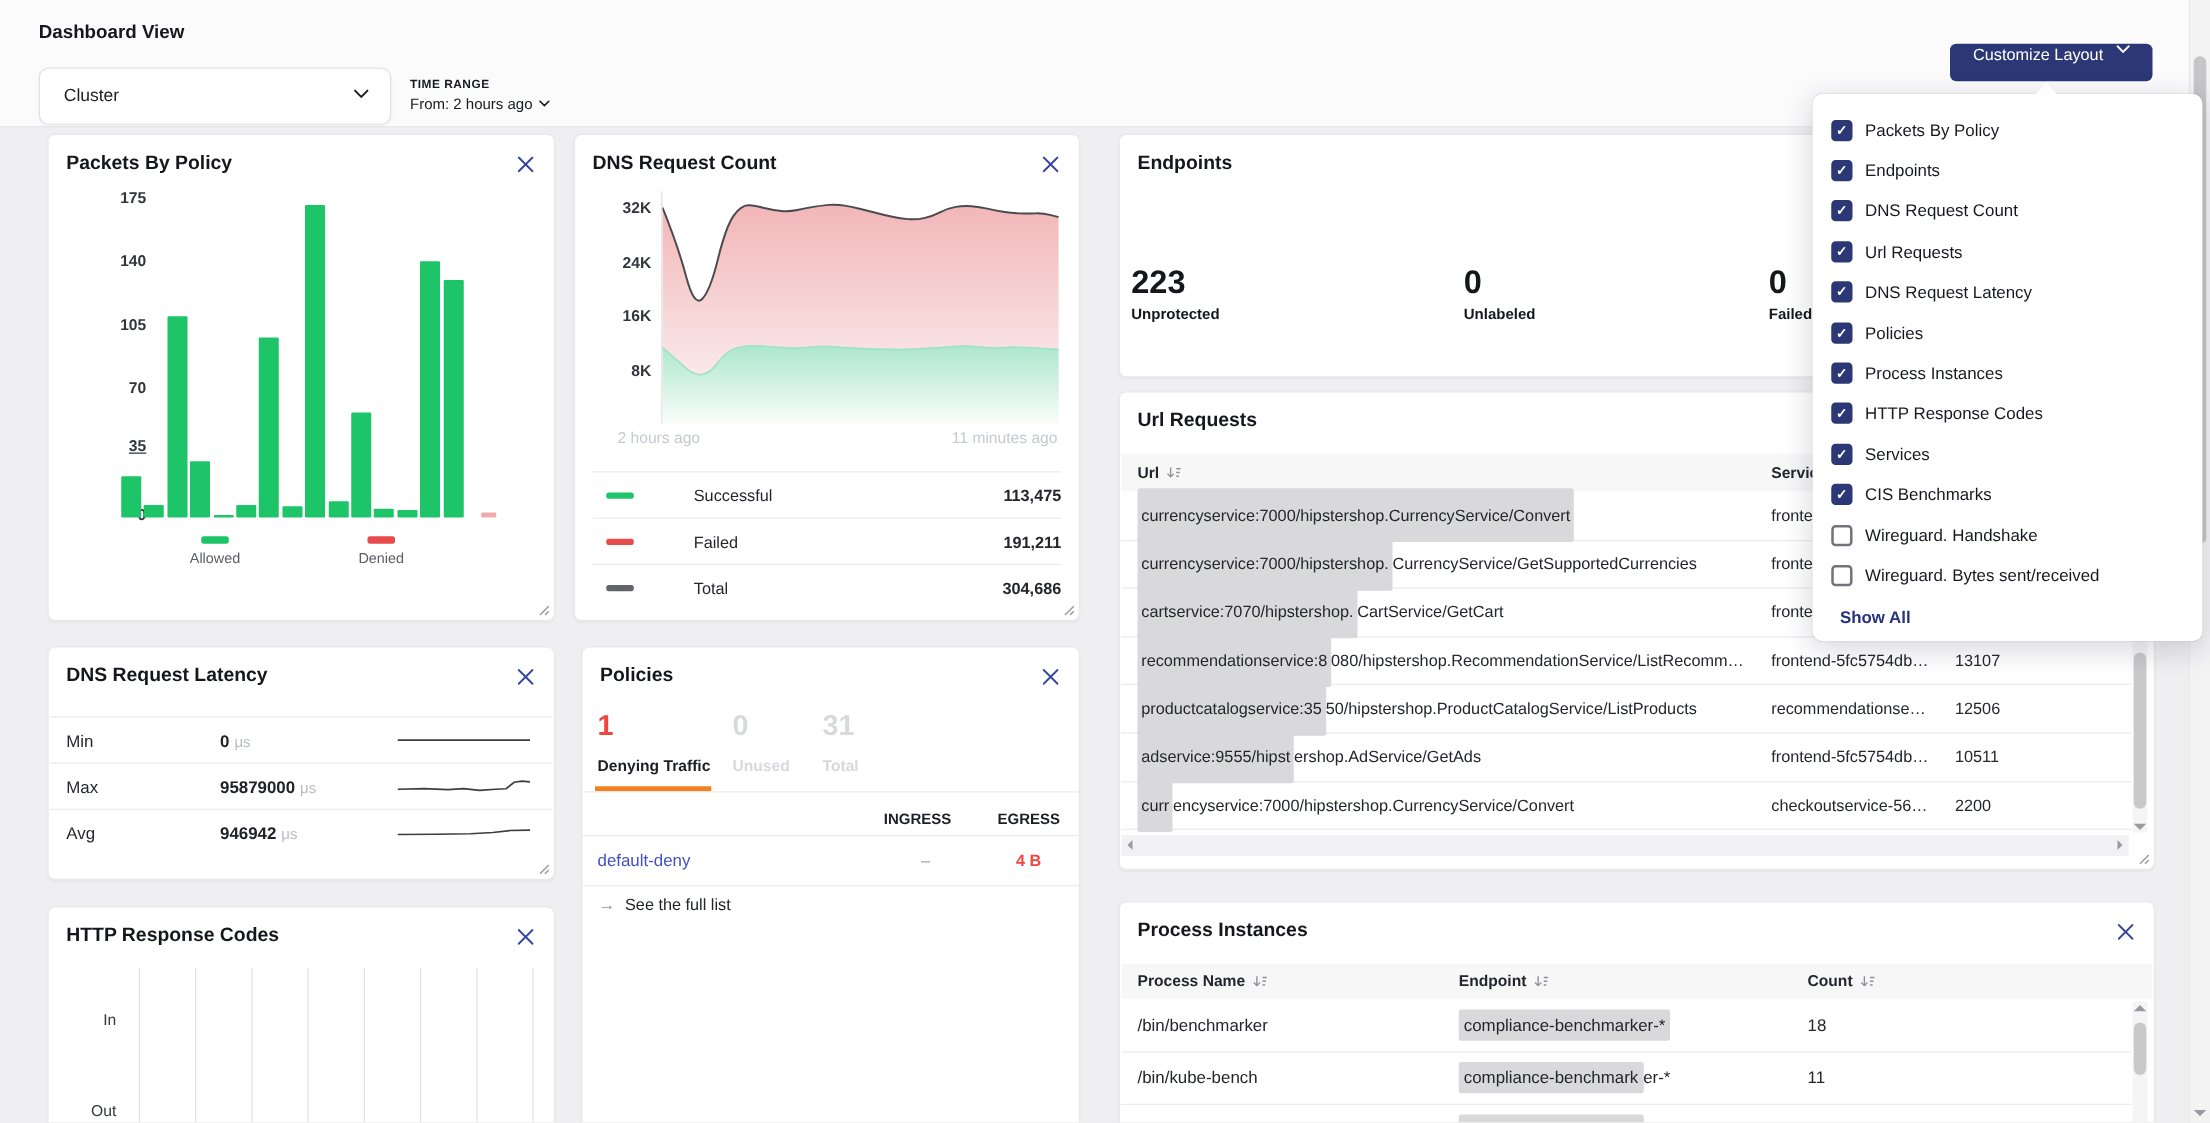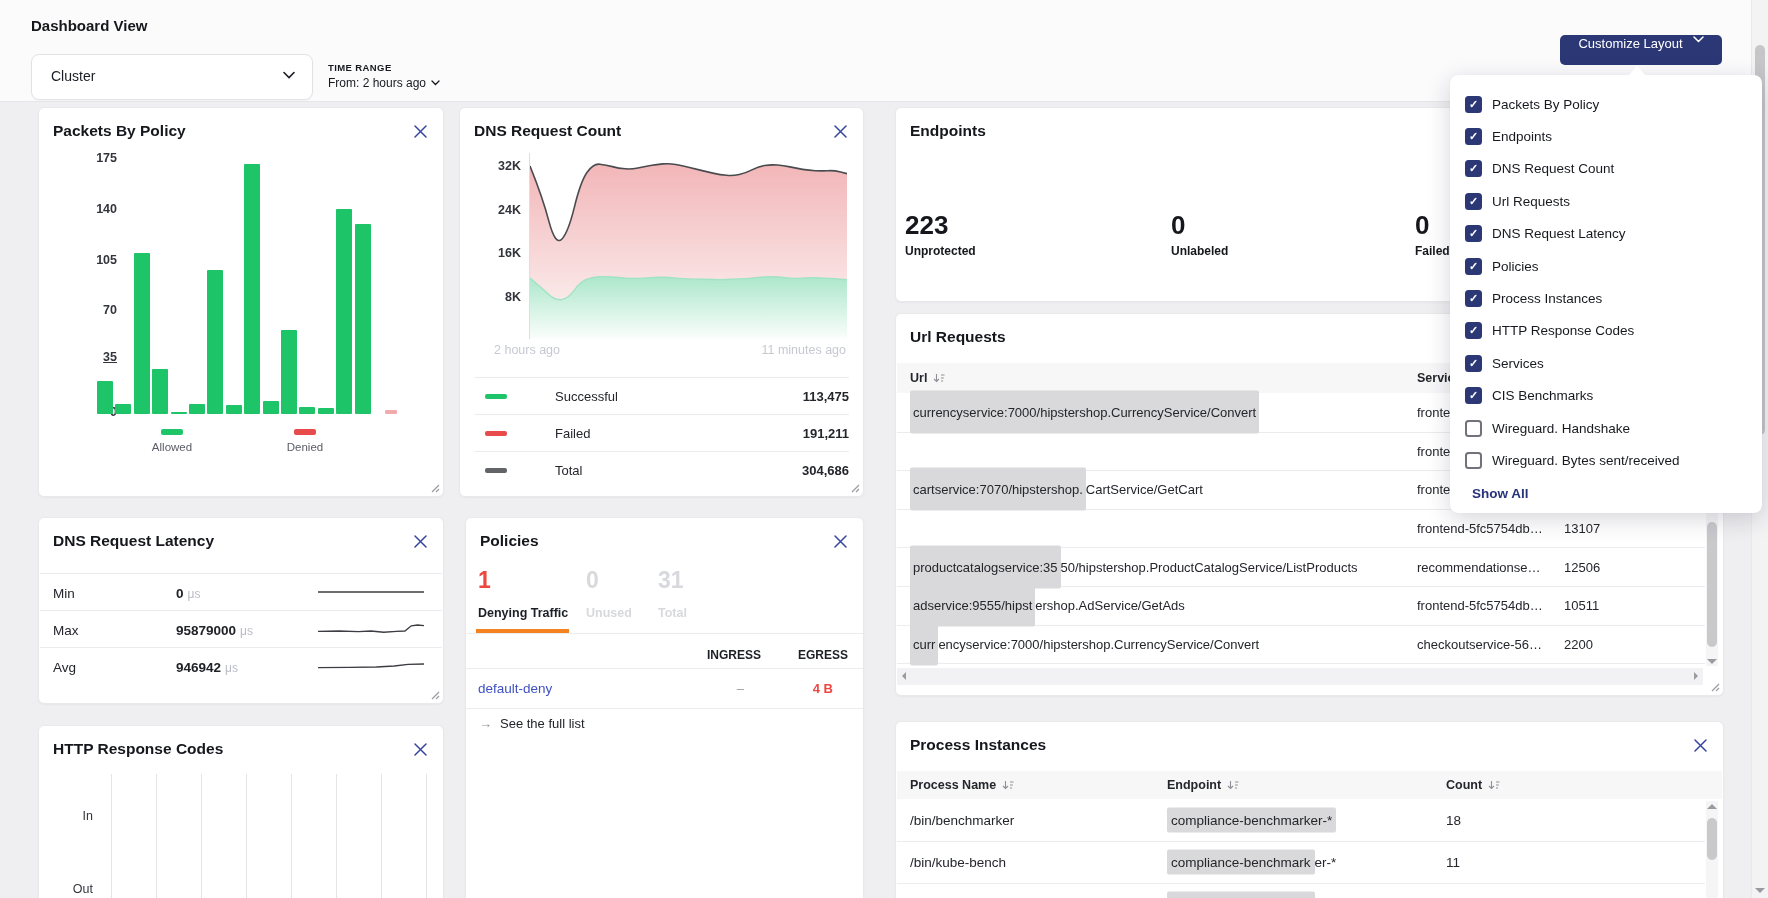--- a/index.html
+++ b/index.html
@@ -295,29 +295,31 @@
         <span>Service</span>
       </span>
     </div>
     <div id="url-rows">
         <div class="urow" style="top: 79px; height: 38.6px;">
           <span class="ucell"><span class="hl">currencyservice:7000/hipstershop.CurrencyService/Convert</span></span>
           <span class="usvc">frontend-5fc5754db…</span>
           <span class="ucnt"></span>
         </div>
         <div class="urow" style="top: 117.6px; height: 38.6px;">
+          <span class="ucell"><span class="hl">currencyservice:7000/hipstershop.</span><span>CurrencyService/GetSupportedCurrencies</span></span>
           <span class="usvc">frontend-5fc5754db…</span>
           <span class="ucnt"></span>
         </div>
         <div class="urow" style="top: 156.2px; height: 38.6px;">
           <span class="ucell"><span class="hl">cartservice:7070/hipstershop.</span><span>CartService/GetCart</span></span>
           <span class="usvc">frontend-5fc5754db…</span>
           <span class="ucnt"></span>
         </div>
         <div class="urow" style="top: 194.8px; height: 38.6px;">
+          <span class="ucell"><span class="hl">recommendationservice:8</span><span>080/hipstershop.RecommendationService/ListRecomm…</span></span>
           <span class="usvc">frontend-5fc5754db…</span>
           <span class="ucnt">13107</span>
         </div>
         <div class="urow" style="top: 233.4px; height: 38.6px;">
           <span class="ucell"><span class="hl">productcatalogservice:35</span><span>50/hipstershop.ProductCatalogService/ListProducts</span></span>
           <span class="usvc">recommendationse…</span>
           <span class="ucnt">12506</span>
         </div>
         <div class="urow" style="top: 272px; height: 38.6px;">
           <span class="ucell"><span class="hl">adservice:9555/hipst</span><span>ershop.AdService/GetAds</span></span>

